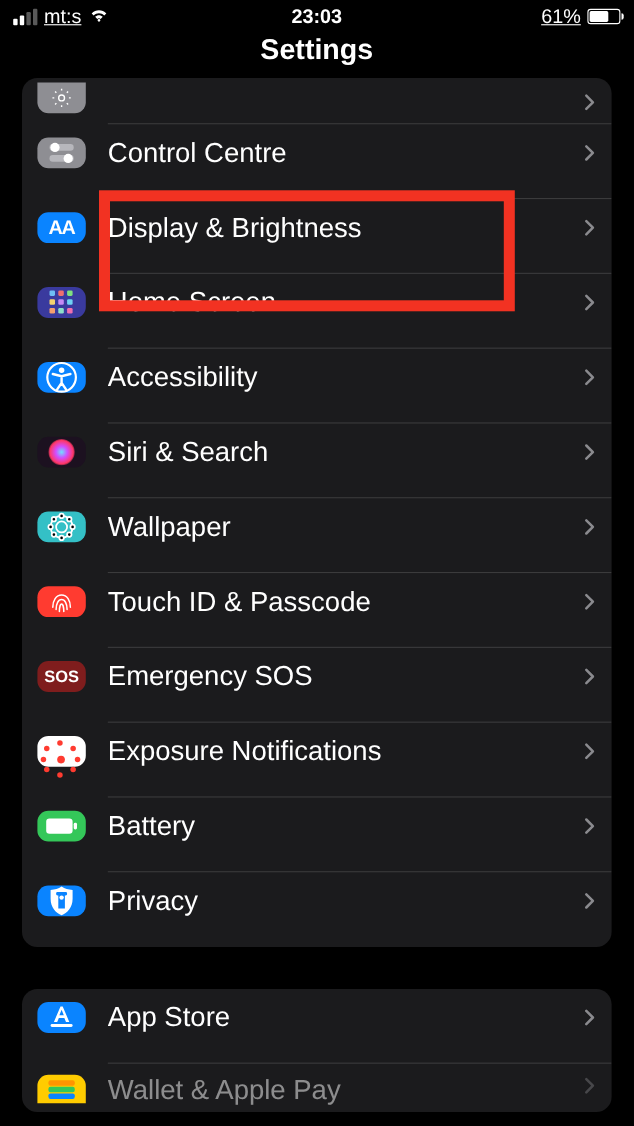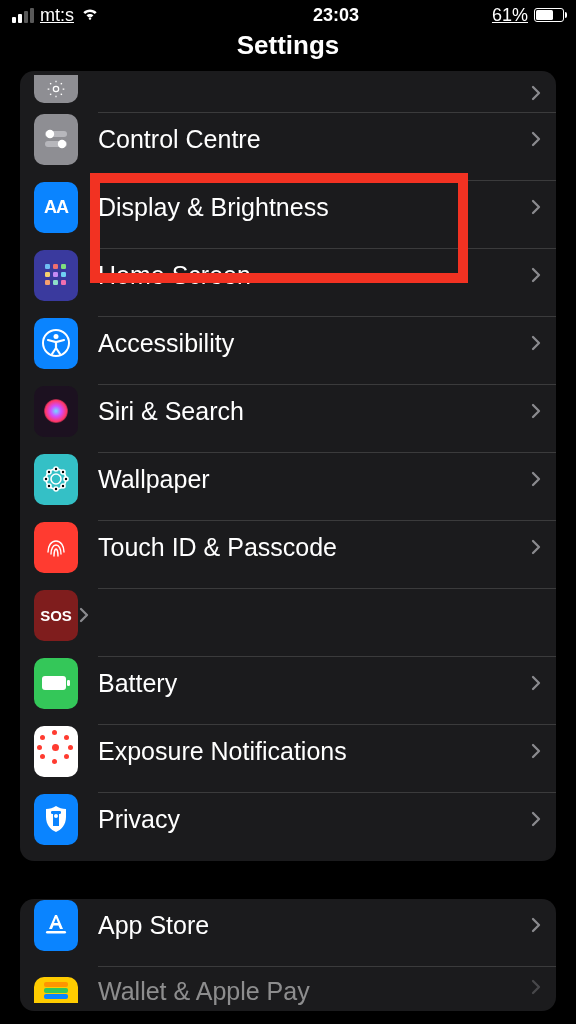--- a/index.html
+++ b/index.html
@@ -22,21 +22,21 @@
   .status-bar {
     height: 30px;
     display: flex;
     align-items: center;
     justify-content: space-between;
     padding: 0 12px;
     font-size: 18px;
     font-weight: 500;
   }
   .status-left, .status-right { display: flex; align-items: center; gap: 6px; text-decoration: underline; }
-  .status-center { position: absolute; left: 50%; transform: translateX(-50%); font-weight: 600; margin-left: 48px; }
+  .status-center { position: absolute; left: 50%; transform: translateX(-50%); font-weight: 600; }
   .cell-bars { display: flex; align-items: flex-end; gap: 2px; }
   .cell-bars span { width: 4px; background: #fff; display: inline-block; border-radius: 1px; }
   .cell-bars span:nth-child(1){ height: 6px; }
   .cell-bars span:nth-child(2){ height: 9px; }
   .cell-bars span:nth-child(3){ height: 12px; opacity: .35; }
   .cell-bars span:nth-child(4){ height: 15px; opacity: .35; }
   .wifi-icon { width: 20px; height: 16px; }
   .battery-shell { width: 30px; height: 14px; border: 1.6px solid #fff; border-radius: 3px; position: relative; }
   .battery-shell::after { content:""; position:absolute; right:-4px; top:3px; width:2.5px; height:6px; background:#fff; border-radius:0 2px 2px 0; }
   .battery-fill { position:absolute; left:1px; top:1px; bottom:1px; width:60%; background:#fff; border-radius:1.5px; }
@@ -63,21 +63,21 @@
     position: relative;
   }
   .row .sep {
     position: absolute;
     left: 78px; right: 0; bottom: 0;
     height: 1px;
     background: rgba(255,255,255,0.14);
   }
   .row:last-child .sep { display:none; }
   .app-icon {
-    width: 44px; height: 51px;
+    width: 44px; height: 28px;
     border-radius: 10px;
     flex: 0 0 44px;
     display: flex; align-items: center; justify-content: center;
     font-size: 22px;
     color: #fff;
   }
   .label {
     flex: 1;
     margin-left: 20px;
     font-size: 25px;
@@ -306,36 +306,21 @@
             <path d="M2 2l6 6-6 6" stroke-width="2.3" stroke-linecap="round" stroke-linejoin="round"></path>
           </svg>
         </div>
       <div class="sep"></div>
     </div>
 
     <div class="row">
       <div class="app-icon ic-sos">
           <span>SOS</span>
         </div>
-      <div class="chevron">
-          <svg width="10" height="16" viewBox="0 0 10 16" fill="none">
-            <path d="M2 2l6 6-6 6" stroke-width="2.3" stroke-linecap="round" stroke-linejoin="round"></path>
-          </svg>
-        </div>
-      <div class="sep"></div>
-    </div>
-
-    <div class="row">
-      <div class="app-icon ic-battery">
-        <svg width="32" height="18" viewBox="0 0 32 18">
-            <rect x="2" y="2" width="24" height="14" rx="3" fill="#fff"></rect>
-            <rect x="27" y="6" width="3" height="6" rx="1.3" fill="#fff"></rect>
-          </svg>
-      </div>
-      <div class="label">Battery</div>
+      <div class="label">Emergency SOS</div>
       <div class="chevron">
           <svg width="10" height="16" viewBox="0 0 10 16" fill="none">
             <path d="M2 2l6 6-6 6" stroke-width="2.3" stroke-linecap="round" stroke-linejoin="round"></path>
           </svg>
         </div>
       <div class="sep"></div>
     </div>
 
     <div class="row">
       <div class="app-icon ic-exposure">
@@ -352,20 +337,36 @@
       <div class="label">Exposure Notifications</div>
       <div class="chevron">
           <svg width="10" height="16" viewBox="0 0 10 16" fill="none">
             <path d="M2 2l6 6-6 6" stroke-width="2.3" stroke-linecap="round" stroke-linejoin="round"></path>
           </svg>
         </div>
       <div class="sep"></div>
     </div>
 
     <div class="row">
+      <div class="app-icon ic-battery">
+        <svg width="32" height="18" viewBox="0 0 32 18">
+            <rect x="2" y="2" width="24" height="14" rx="3" fill="#fff"></rect>
+            <rect x="27" y="6" width="3" height="6" rx="1.3" fill="#fff"></rect>
+          </svg>
+      </div>
+      <div class="label">Battery</div>
+      <div class="chevron">
+          <svg width="10" height="16" viewBox="0 0 10 16" fill="none">
+            <path d="M2 2l6 6-6 6" stroke-width="2.3" stroke-linecap="round" stroke-linejoin="round"></path>
+          </svg>
+        </div>
+      <div class="sep"></div>
+    </div>
+
+    <div class="row">
       <div class="app-icon ic-privacy">
         <svg width="26" height="30" viewBox="0 0 26 30">
             <path d="M13 2c3 2 6 3 10 3v8c0 8-5 13-10 15C8 26 3 21 3 13V5c4 0 7-1 10-3z" fill="#fff"></path>
             <path d="M10 8h6v14h-6z" fill="#0a84ff"></path>
             <rect x="8" y="7" width="10" height="3" rx="1.3" fill="#0a84ff"></rect>
             <circle cx="13" cy="12" r="2" fill="#fff"></circle>
           </svg>
       </div>
       <div class="label">Privacy</div>
       <div class="chevron">

